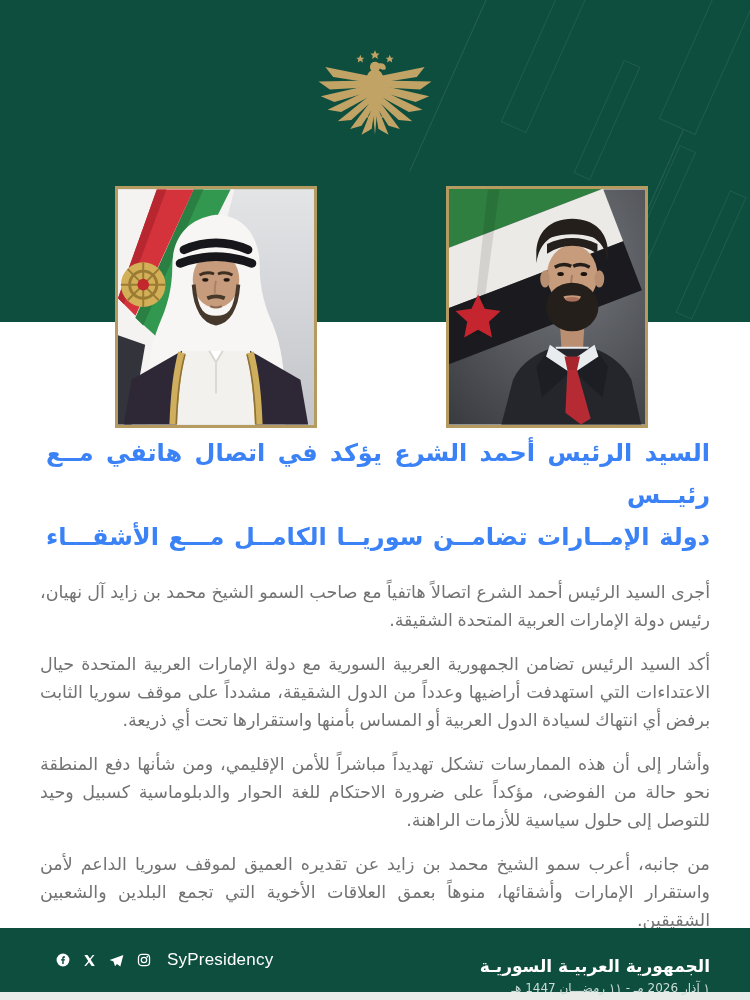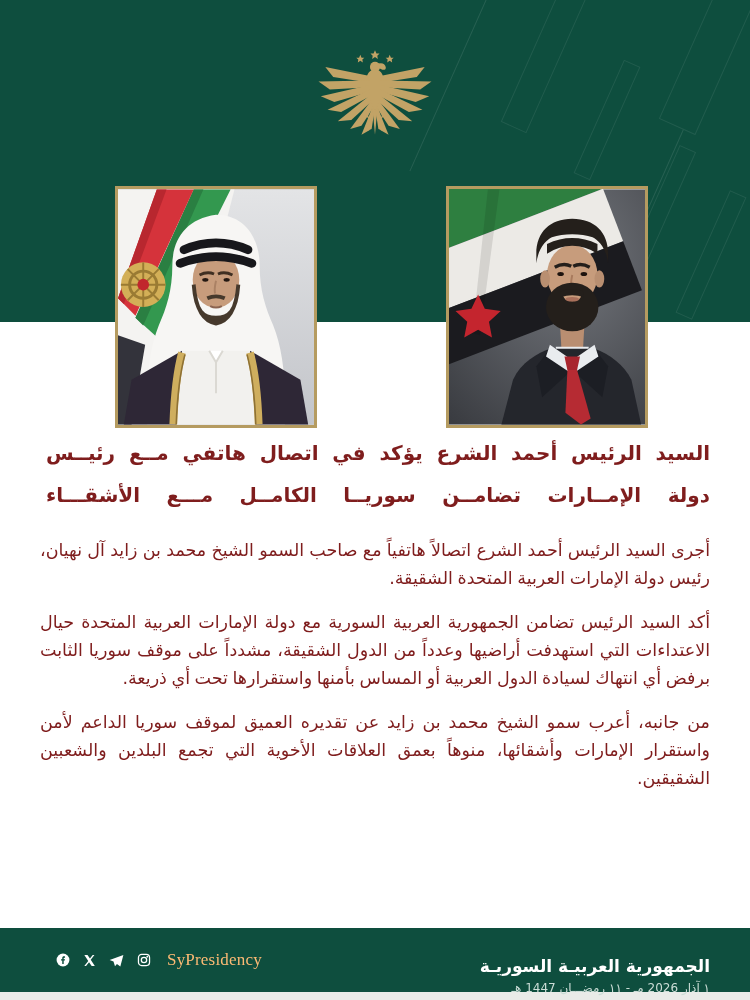--- a/index.html
+++ b/index.html
@@ -11,32 +11,32 @@
   .pat.thin{border:none;border-left:1px solid rgba(255,255,255,0.10);}
   .emblem{position:absolute;top:50px;left:50%;transform:translateX(-50%);width:152px;height:96px;}
   
   .photo{position:absolute;top:186px;width:202px;height:242px;border:3px solid #b59b60;
          box-sizing:border-box;background:#ccc;z-index:3;}
   .photo svg{display:block;width:100%;height:100%;}
   .photo.left{left:115px;}
   .photo.right{left:446px;}
   
   .content{position:absolute;top:432px;left:40px;width:670px;direction:rtl;z-index:2;}
-  .headline{color:#7f1d1d;font-weight:bold;font-size:20px;line-height:42px;margin:0 0 20px 6px;}
+  .headline{color:#3b82f6;font-weight:bold;font-size:24px;line-height:42px;margin:0 0 20px 6px;}
   .headline .hl-line{text-align:justify;text-align-last:justify;}
-  .content p{margin:0 0 16px 0;color:#7f1d1d;font-size:17.5px;line-height:28px;
+  .content p{margin:0 0 16px 0;color:#737373;font-size:17.5px;line-height:28px;
              text-align:justify;word-spacing:-1px;}
   
   .footer{position:absolute;top:928px;left:0;width:750px;height:64px;background:#0e4e3e;
           display:flex;align-items:center;justify-content:space-between;box-sizing:border-box;
           padding:0 40px 0 56px;z-index:2;}
   .footer-left{display:flex;align-items:center;gap:16px;}
   .social-icons{display:flex;align-items:center;gap:13px;}
   .social-icons svg{display:block;}
-  .handle{color:#fdba74;font-size:17px;letter-spacing:0.2px;font-family:Liberation Serif, serif;}
+  .handle{color:#ffffff;font-size:17px;letter-spacing:0.2px;font-family:Liberation Sans, sans-serif;}
   .footer-right{direction:rtl;text-align:right;margin-top:32px;}
   .republic-title{color:#ffffff;font-weight:bold;font-size:17px;line-height:20px;}
   .date-line{color:#cbddd6;font-size:12px;line-height:16px;margin-top:4px;}
   .bottom-strip{position:absolute;top:992px;left:0;width:750px;height:8px;background:#e9ebe8;}
 </style>
 </head>
 <body>
 
 <div class="page">
 
@@ -184,20 +184,21 @@
     </svg>
   </div>
 
   <div class="content">
     <h1 class="headline">
       <div class="hl-line">السيد الرئيس أحمد الشرع يؤكد في اتصال هاتفي مــع رئيــس</div>
       <div class="hl-line">دولة الإمــارات تضامــن سوريــا الكامــل مـــع الأشقـــاء</div>
     </h1>
     <p>أجرى السيد الرئيس أحمد الشرع اتصالاً هاتفياً مع صاحب السمو الشيخ محمد بن زايد آل نهيان، رئيس دولة الإمارات العربية المتحدة الشقيقة.</p>
     <p>أكد السيد الرئيس تضامن الجمهورية العربية السورية مع دولة الإمارات العربية المتحدة حيال الاعتداءات التي استهدفت أراضيها وعدداً من الدول الشقيقة، مشدداً على موقف سوريا الثابت برفض أي انتهاك لسيادة الدول العربية أو المساس بأمنها واستقرارها تحت أي ذريعة.</p>
+    <p>وأشار إلى أن هذه الممارسات تشكل تهديداً مباشراً للأمن الإقليمي، ومن شأنها دفع المنطقة نحو حالة من الفوضى، مؤكداً على ضرورة الاحتكام للغة الحوار والدبلوماسية كسبيل وحيد للتوصل إلى حلول سياسية للأزمات الراهنة.</p>
     <p>من جانبه، أعرب سمو الشيخ محمد بن زايد عن تقديره العميق لموقف سوريا الداعم لأمن واستقرار الإمارات وأشقائها، منوهاً بعمق العلاقات الأخوية التي تجمع البلدين والشعبين الشقيقين.</p>
   </div>
 
   <div class="footer">
     <div class="footer-left">
       <div class="social-icons">
         <svg width="14" height="14" viewBox="0 0 24 24">
           <circle cx="12" cy="12" r="11" fill="#ffffff"></circle>
           <path d="M13.2 19v-6h2l.3-2.4h-2.3V9.1c0-.7.2-1.1 1.1-1.1h1.2V5.8c-.2 0-.9-.1-1.8-.1-1.8 0-3 1.1-3 3.1v1.8H8.6V13h2.1v6h2.5z" fill="#0e4e3e"></path>
         </svg>

